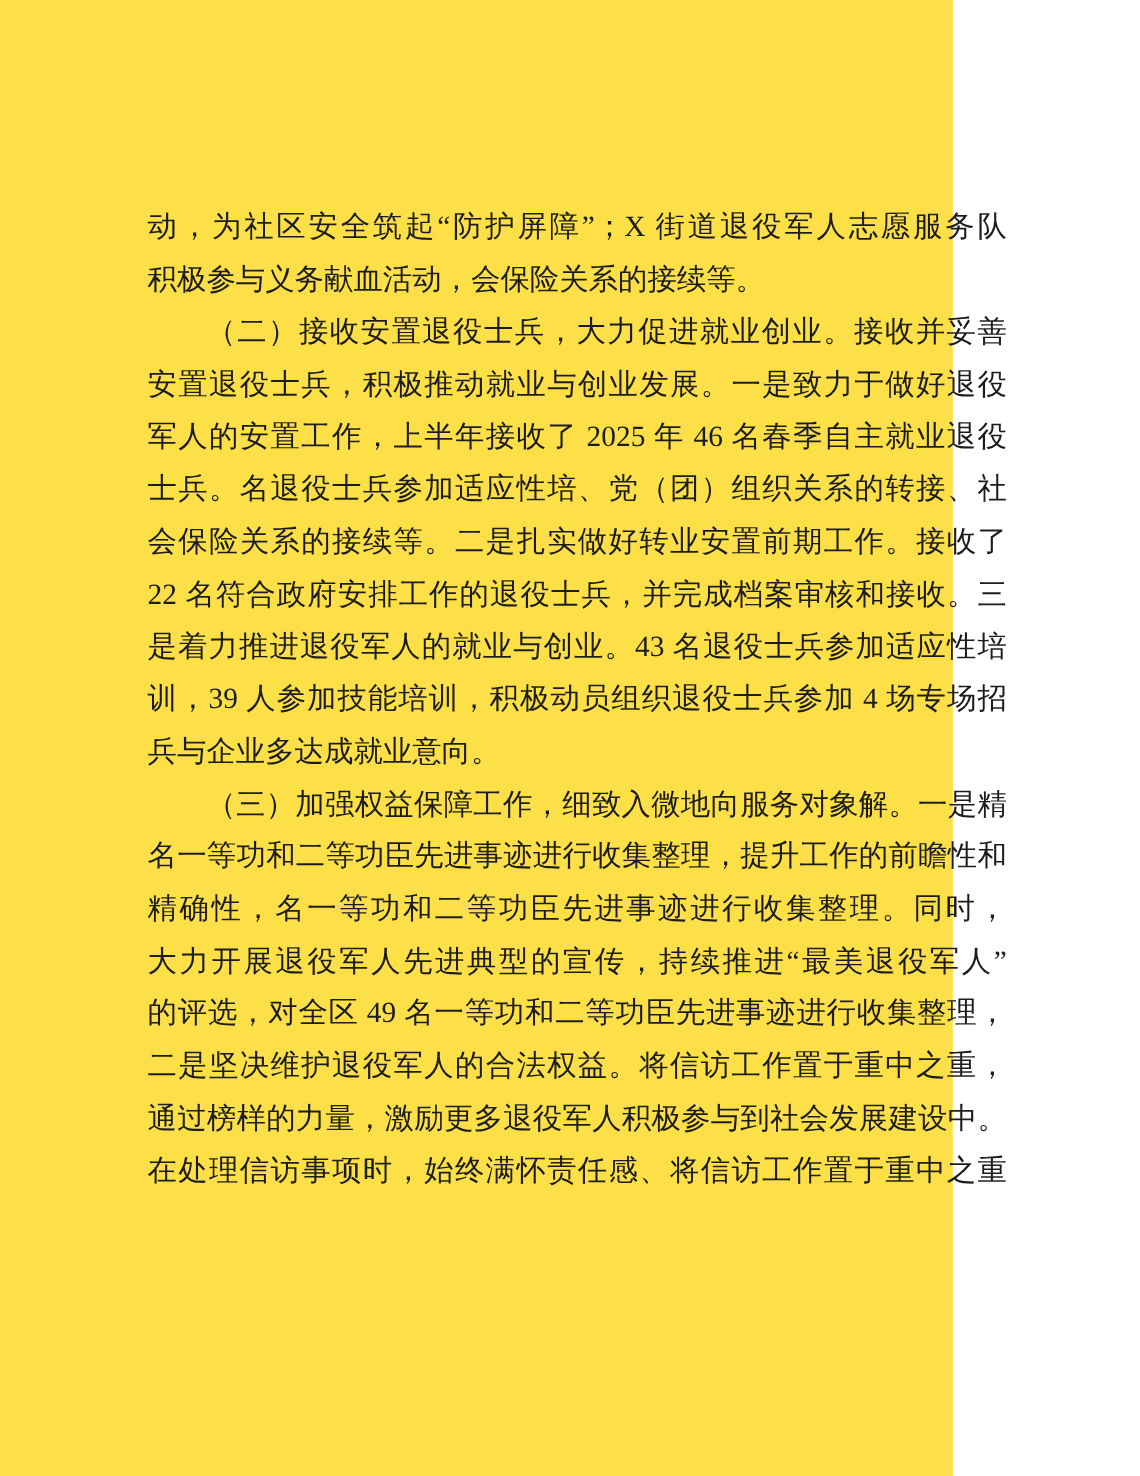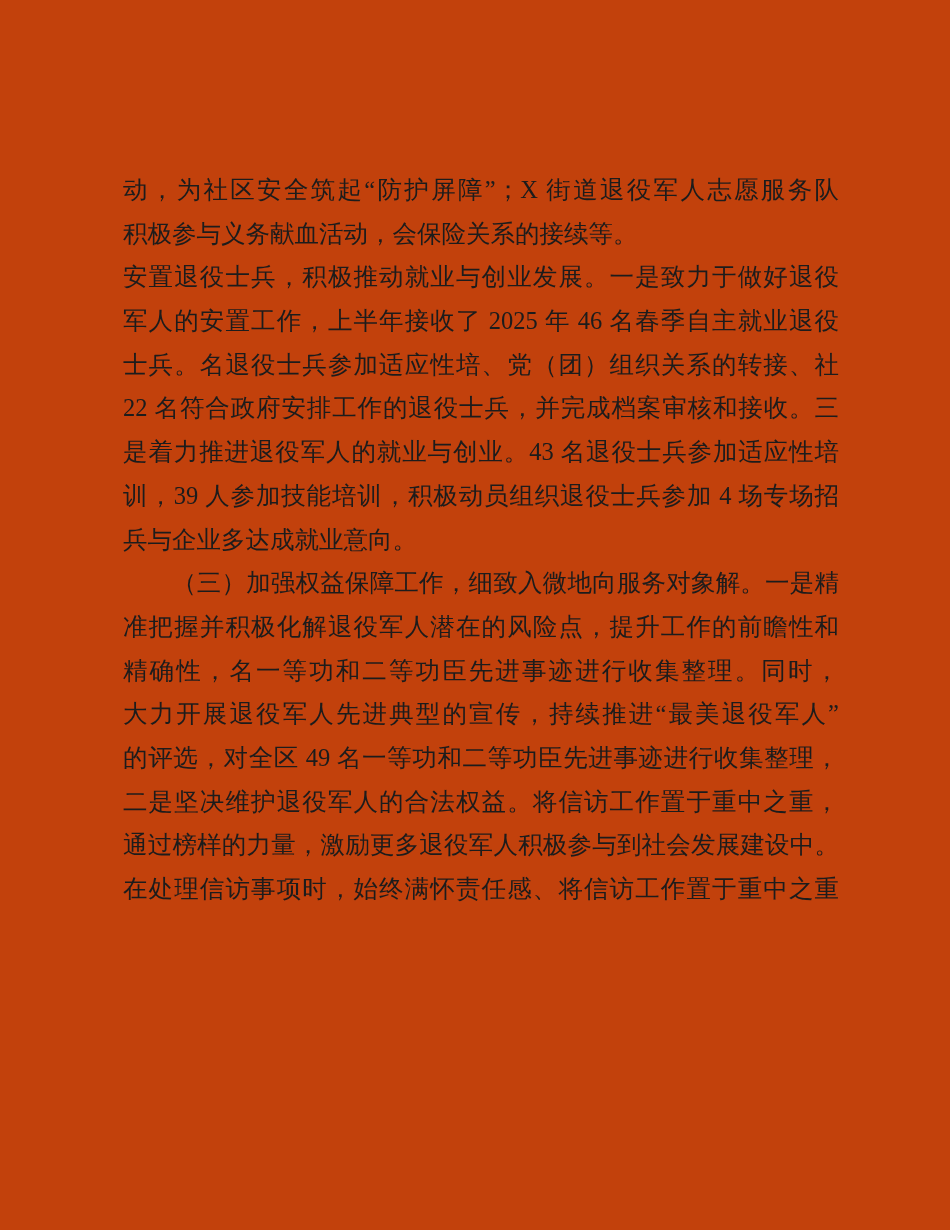--- a/index.html
+++ b/index.html
@@ -11,23 +11,23 @@
     width: 950px;
     height: 1230px;
     overflow: hidden;
     position: relative;
     font-family: "Liberation Serif", serif;
   }
   .document-page {
     position: absolute;
     left: 0;
     top: 0;
-    width: 950px;
+    width: 794px;
     height: 1230px;
-    background: #c2410c;
+    background: #fde047;
   }
   .page-text {
     position: absolute;
     left: 123px;
     top: 168px;
     width: 716px;
     color: #1c1c1c;
     font-size: 24.5px;
     line-height: 43.7px;
     letter-spacing: 0;
@@ -53,31 +53,33 @@
 </head>
 <body>
 
 <div class="document-page">
   <div class="page-text" style="color: rgb(28, 28, 28);">
       <div class="paragraph">
         <div class="line">动，为社区安全筑起“防护屏障”；X 街道退役军人志愿服务队</div>
         <div class="line short">积极参与义务献血活动，会保险关系的接续等。</div>
       </div>
       <div class="paragraph">
+        <div class="line indent">（二）接收安置退役士兵，大力促进就业创业。接收并妥善</div>
         <div class="line">安置退役士兵，积极推动就业与创业发展。一是致力于做好退役</div>
         <div class="line">军人的安置工作，上半年接收了 2025 年 46 名春季自主就业退役</div>
         <div class="line">士兵。名退役士兵参加适应性培、党（团）组织关系的转接、社</div>
+        <div class="line">会保险关系的接续等。二是扎实做好转业安置前期工作。接收了</div>
         <div class="line">22 名符合政府安排工作的退役士兵，并完成档案审核和接收。三</div>
         <div class="line">是着力推进退役军人的就业与创业。43 名退役士兵参加适应性培</div>
         <div class="line">训，39 人参加技能培训，积极动员组织退役士兵参加 4 场专场招</div>
         <div class="line short">兵与企业多达成就业意向。</div>
       </div>
       <div class="paragraph">
         <div class="line indent">（三）加强权益保障工作，细致入微地向服务对象解。一是精</div>
-        <div class="line">准把握并积极化解退役军人潜在的风险点，提升工作的前瞻性和</div>
+        <div class="line">名一等功和二等功臣先进事迹进行收集整理，提升工作的前瞻性和</div>
         <div class="line">精确性，名一等功和二等功臣先进事迹进行收集整理。同时，</div>
         <div class="line">大力开展退役军人先进典型的宣传，持续推进“最美退役军人”</div>
         <div class="line">的评选，对全区 49 名一等功和二等功臣先进事迹进行收集整理，</div>
         <div class="line">二是坚决维护退役军人的合法权益。将信访工作置于重中之重，</div>
         <div class="line">通过榜样的力量，激励更多退役军人积极参与到社会发展建设中。</div>
         <div class="line">在处理信访事项时，始终满怀责任感、将信访工作置于重中之重</div>
       </div>
     </div>
 </div>
 

